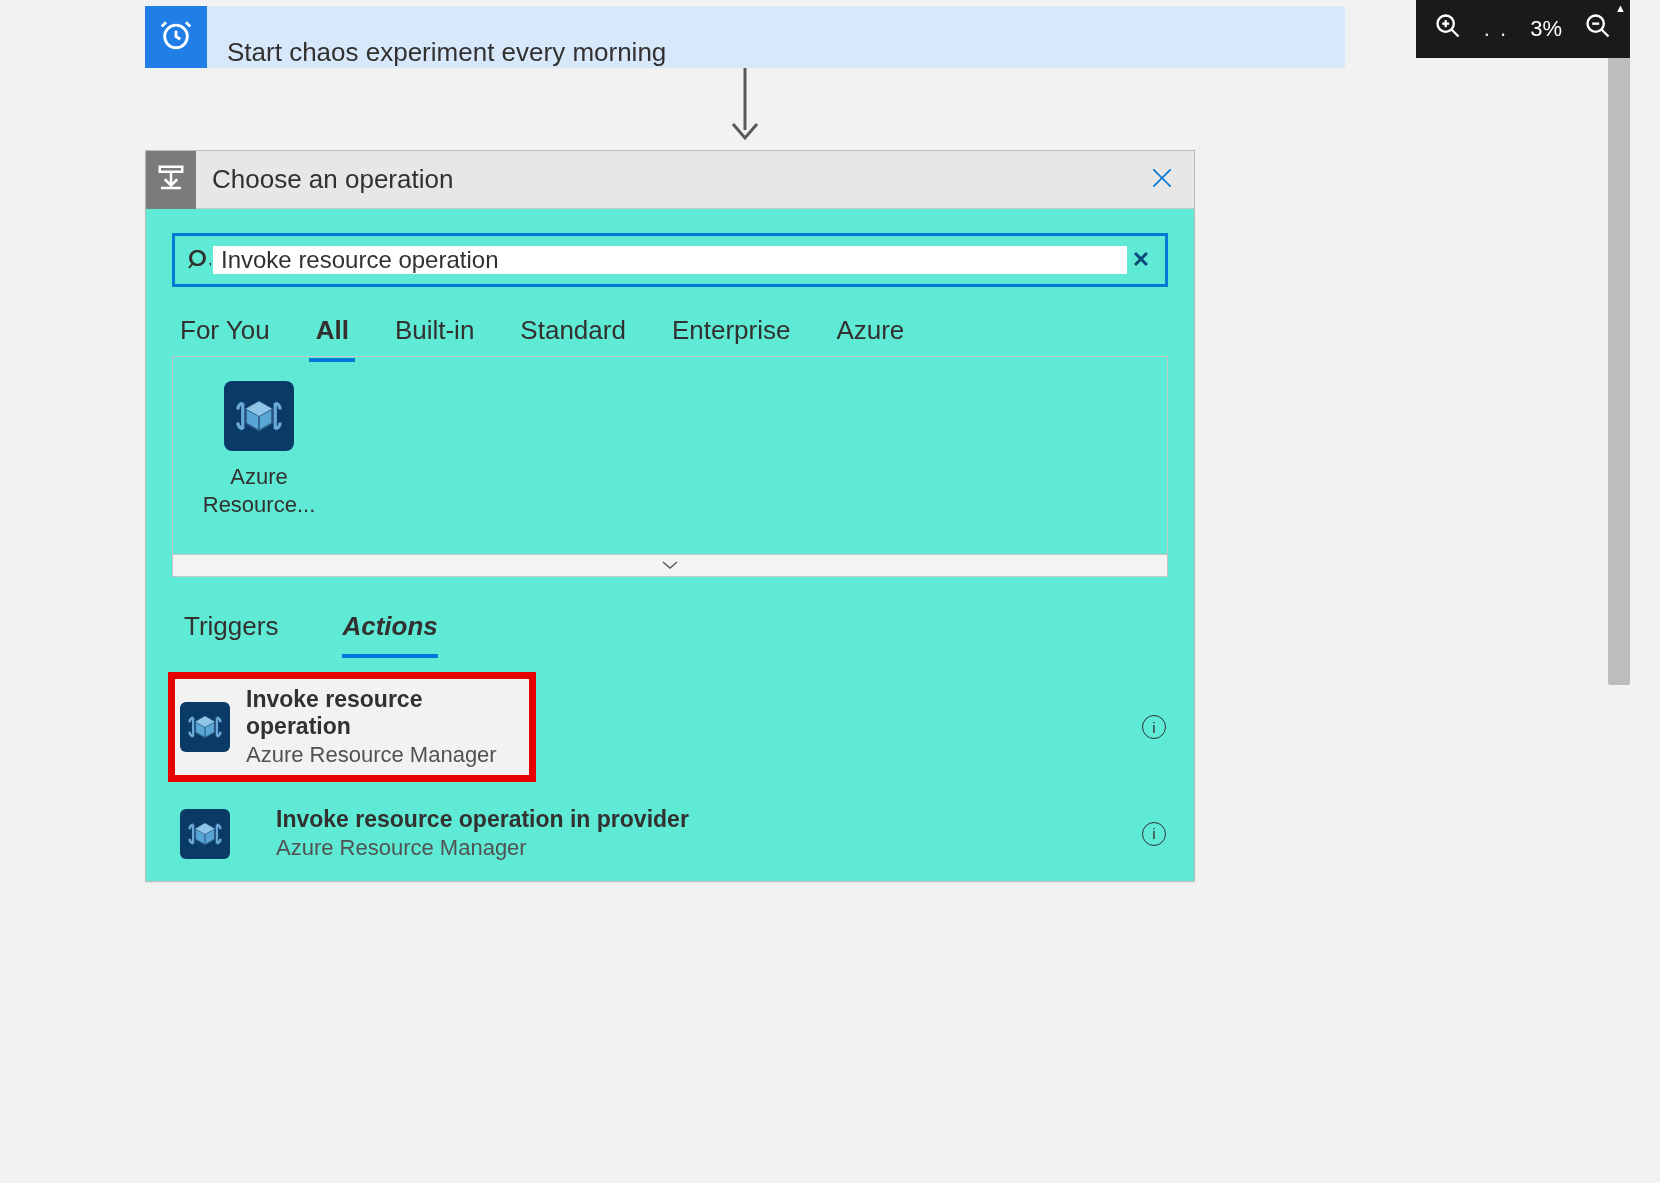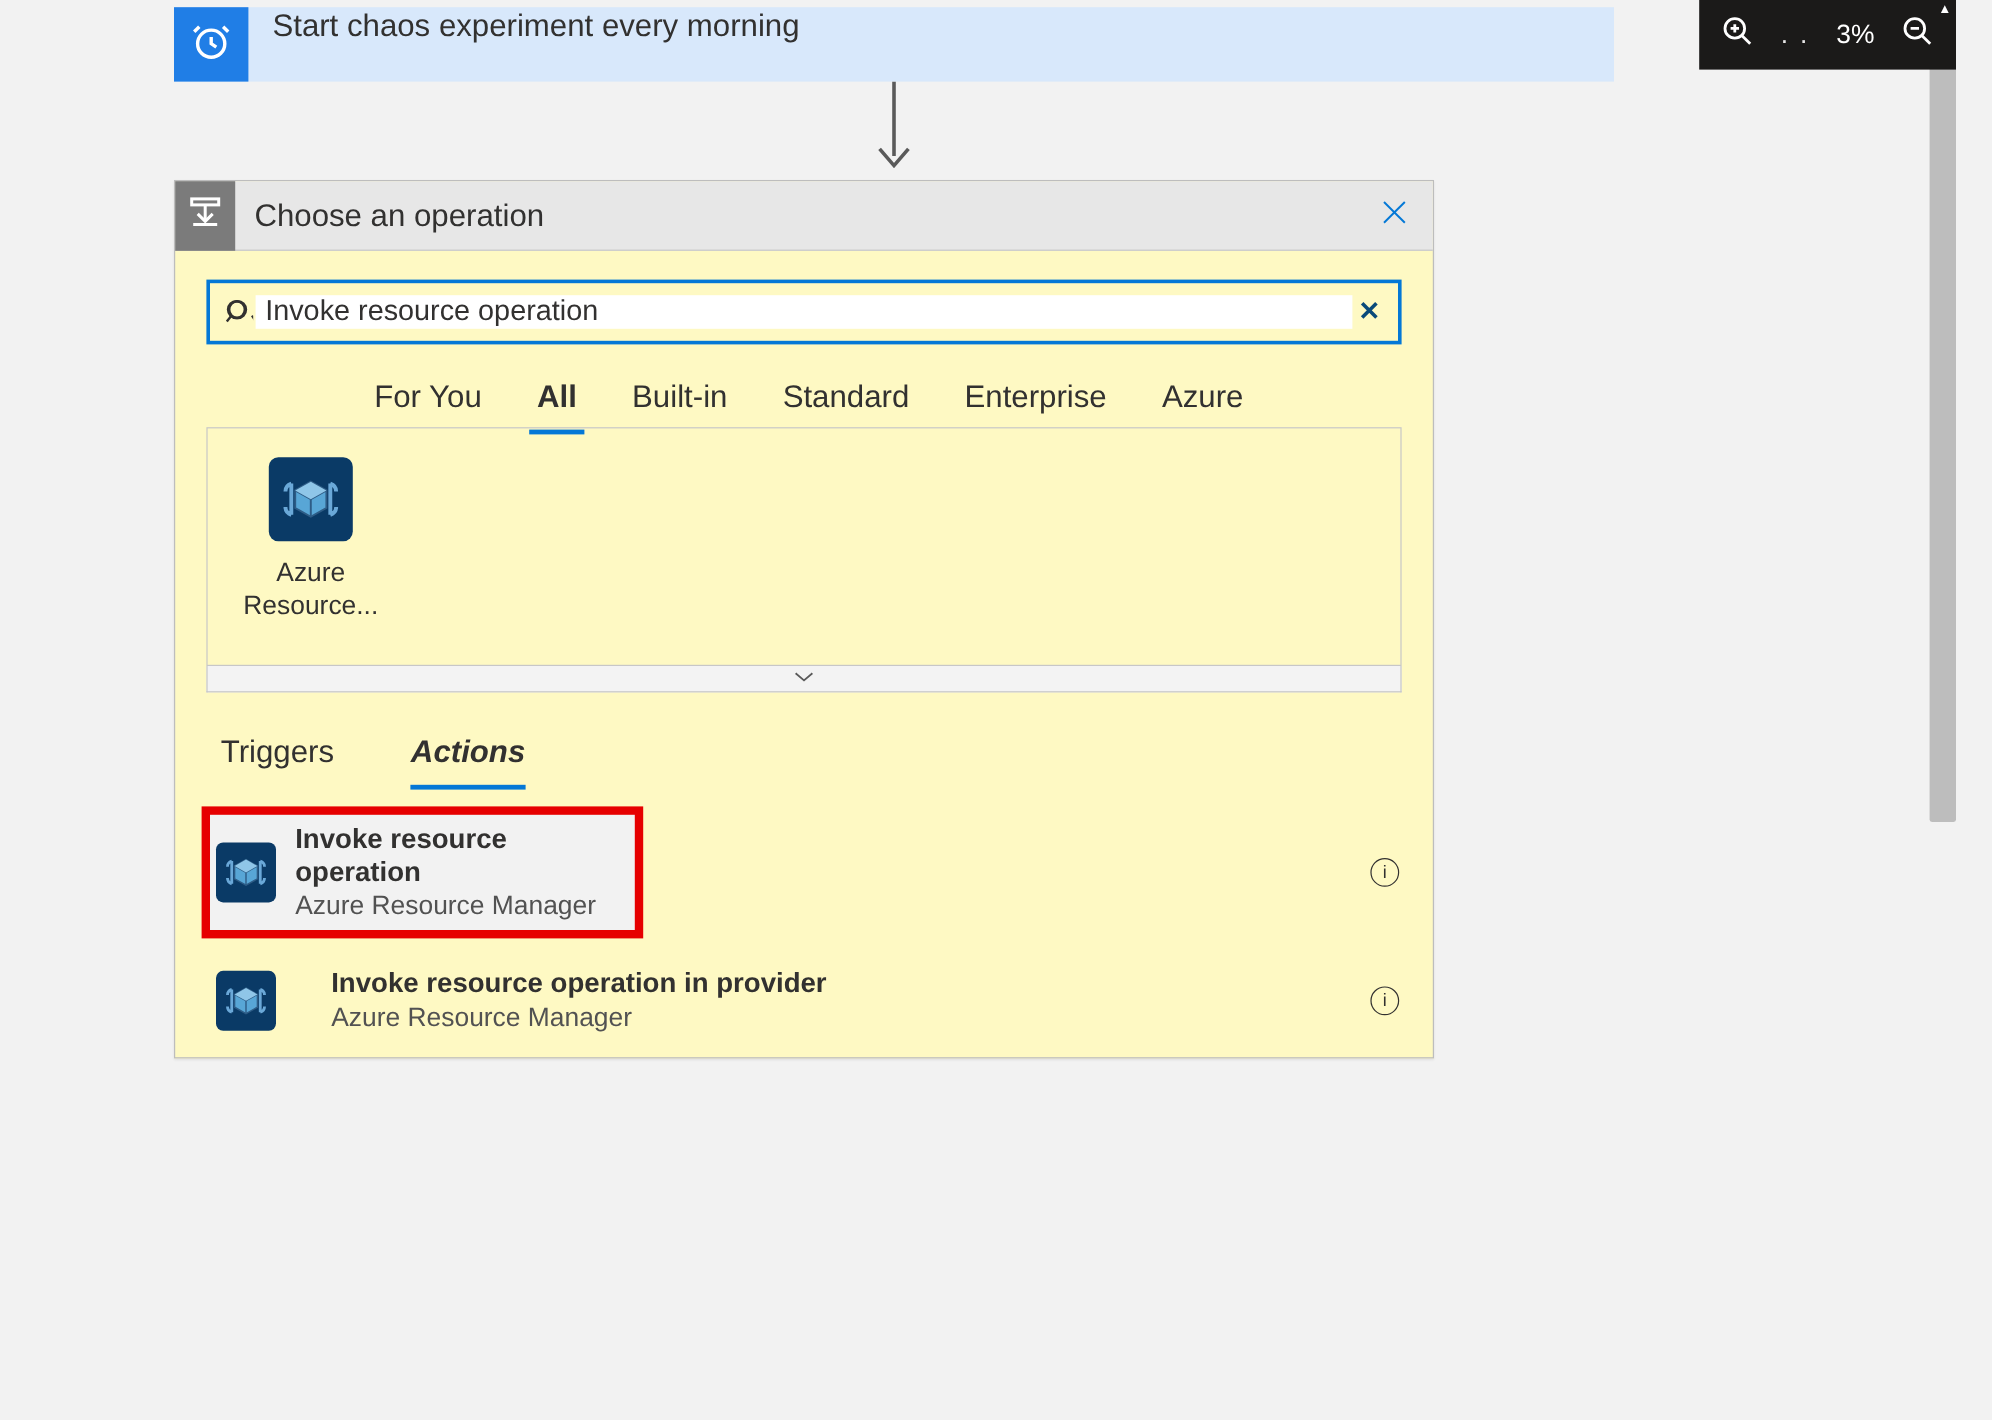--- a/index.html
+++ b/index.html
@@ -36,21 +36,21 @@
   .zoom-bar svg { stroke: #fff; }
   .zoom-bar .caret { position: absolute; right: 4px; top: 2px; font-size: 11px; color:#fff; }
 
   
   .trigger-card {
     position: absolute;
     left: 115px; top: 6px;
     width: 1200px; height: 62px;
     background: #d8e8fb;
     display: flex;
-    align-items: flex-start;
+    align-items: flex-end;
     cursor: pointer;
   }
   .trigger-card .tile {
     width: 62px; height: 62px;
     background: #207ee6;
     display: flex; align-items: center; justify-content: center;
   }
   .trigger-card .title {
     padding-left: 20px;
     font-size: 26px;
@@ -64,21 +64,21 @@
     width: 1200px; height: 82px;
     display: flex; align-items: flex-start; justify-content: center;
   }
   .arrow-wrap svg { }
 
   
   .op-card {
     position: absolute;
     left: 115px; top: 150px;
     width: 1050px;
-    background: #fef9c3;
+    background: #5eead4;
     border: 1px solid #bdbdbd;
     box-shadow: 0 1px 2px rgba(0,0,0,.08);
   }
   .op-header {
     height: 58px;
     background: #e7e7e7;
     display: flex; align-items: center;
     border-bottom: 1px solid #c7c7c7;
     position: relative;
   }
@@ -133,21 +133,20 @@
   }
 
   
   .top-tabs {
     display: flex;
     gap: 46px;
     margin-top: 28px;
     padding-left: 8px;
     font-size: 26px;
     color: #323130;
-    justify-content: center;
   }
   .top-tabs .tab { cursor: pointer; padding-bottom: 10px; position: relative; }
   .top-tabs .tab.active { font-weight: 700; }
   .top-tabs .tab.active::after {
     content: "";
     position: absolute;
     left: 50%; transform: translateX(-50%);
     bottom: -6px;
     width: 46px; height: 4px;
     background: #0478d6;

